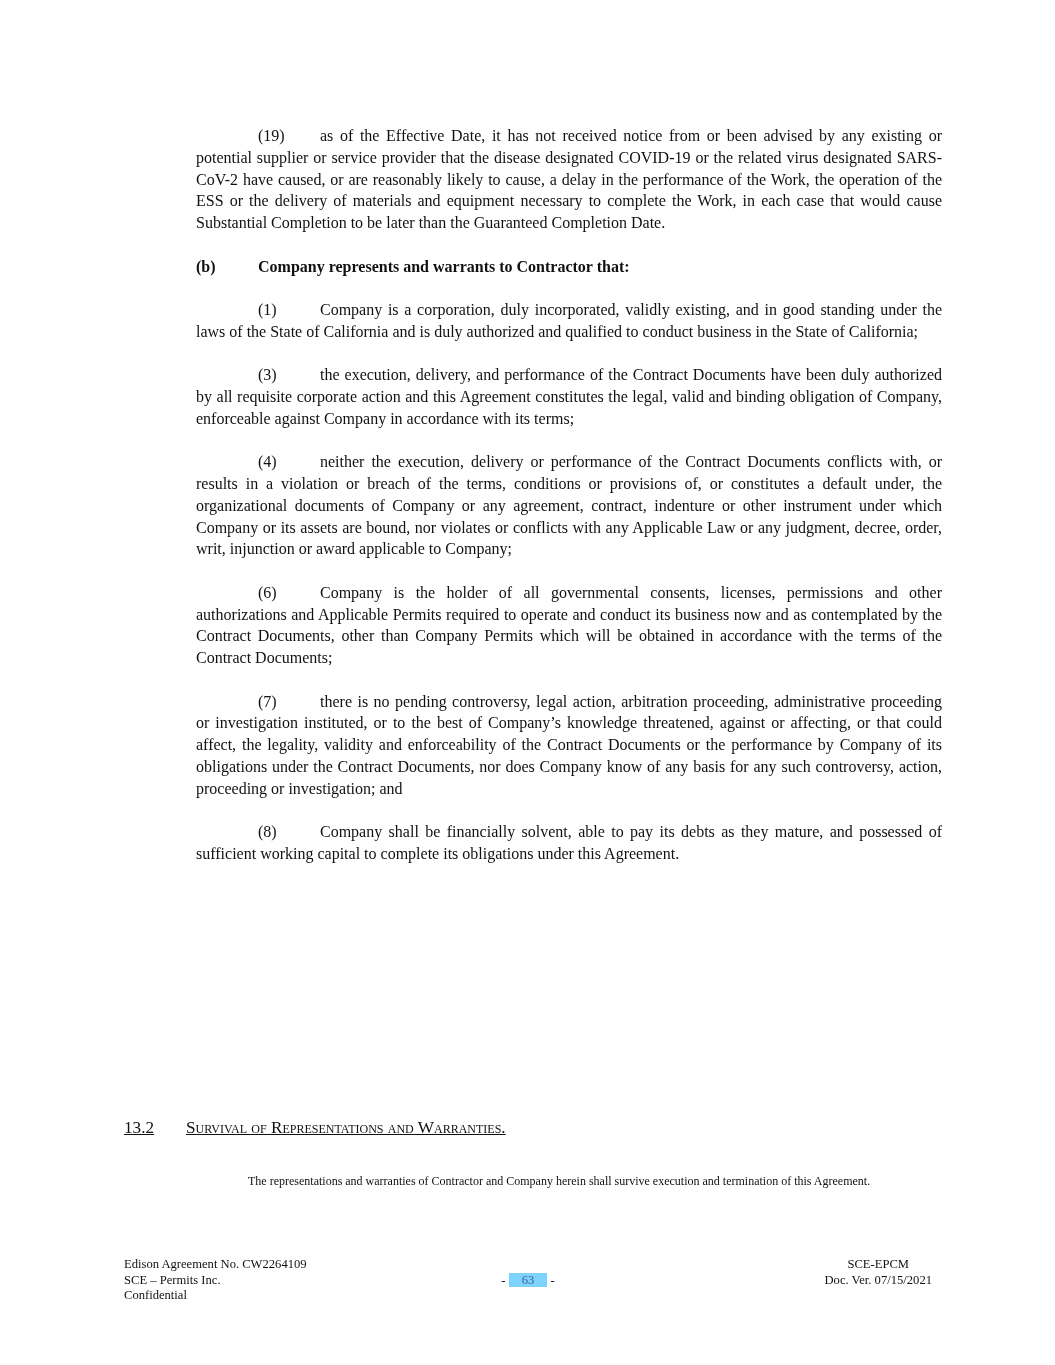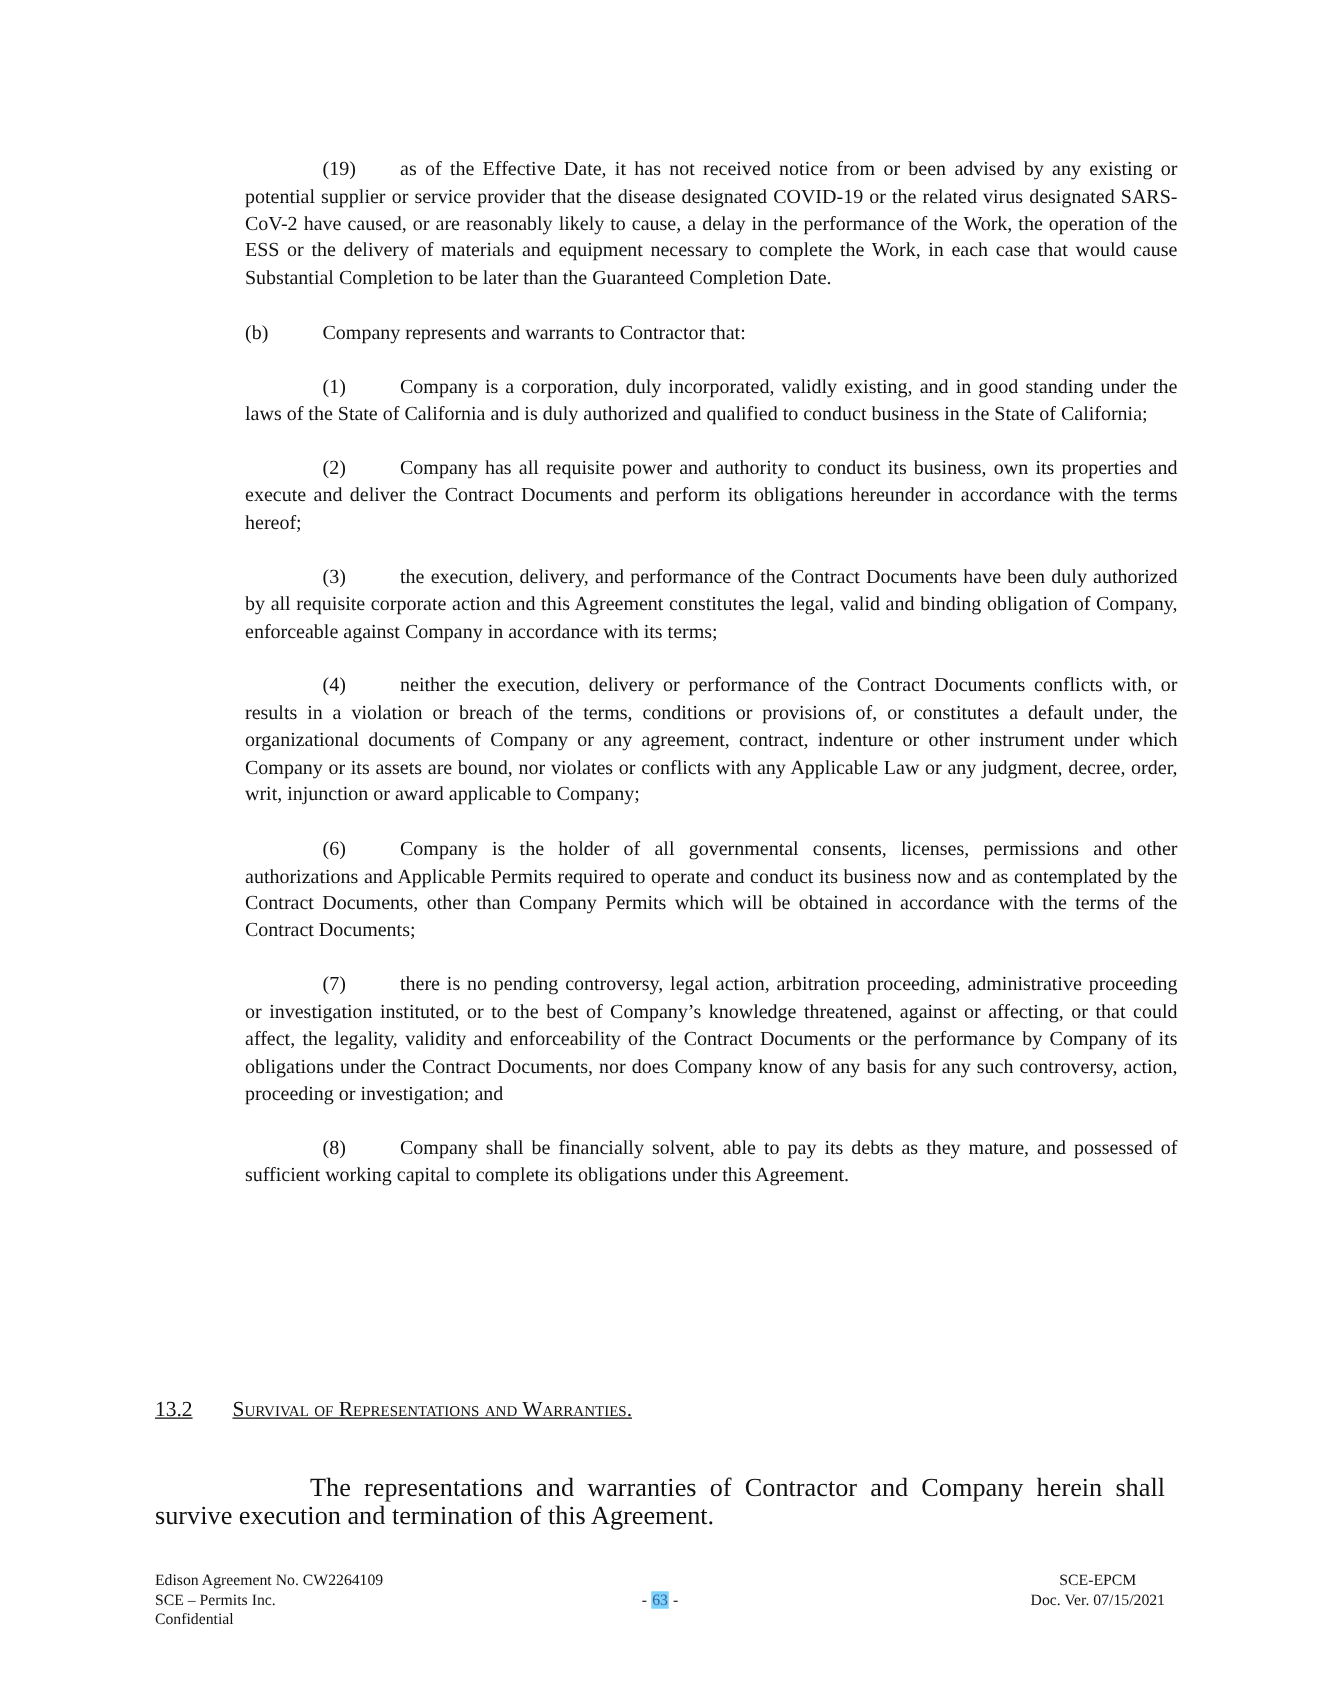--- a/index.html
+++ b/index.html
@@ -19,53 +19,50 @@
   .para-b { margin: 0 0 21.6px 0; }
   .para-b .num { width: 62px; }
   .heading {
     position: absolute; left: 124px; top: 1117px;
     font-size: 17.2px; line-height: 21.8px;
   }
   .heading .hnum { display: inline-block; width: 62px; text-decoration: underline; }
   .heading .htitle { text-decoration: underline; font-variant: small-caps; }
   .closing {
     position: absolute; left: 124px; width: 808px; top: 1159px;
-    font-size: 21px; line-height: 21.8px; text-align: justify;
+    font-size: 12px; line-height: 21.8px; text-align: justify;
     text-indent: 124px;
   }
   .footer {
     position: absolute; left: 124px; width: 808px; top: 1257px;
     font-size: 12.6px; line-height: 15.5px;
   }
   .footer-left { position: absolute; left: 0; top: 0; }
   .footer-right { position: absolute; right: 0; top: 0; text-align: center; }
   .footer-center { position: absolute; left: 0; width: 808px; top: 15.5px; text-align: center; }
-  .page-num-hl { background: #7dd3fc; color: #3a5f9a; padding: 0 1px; }
+  .page-num-hl { background: #7dd3fc; color: #3a5f9a; padding: 0 13px; }
 </style>
 </head>
 <body>
 
 <div class="page">
   <div class="body-text">
 
     <p class="para indent">
       <span class="num">(19)</span><span>as of the Effective Date, it has not received notice from or been advised by any existing or potential supplier or service provider that the disease designated COVID-19 or the related virus designated SARS-CoV-2 have caused, or are reasonably likely to cause, a delay in the performance of the Work, the operation of the ESS or the delivery of materials and equipment necessary to complete the Work, in each case that would cause Substantial Completion to be later than the Guaranteed Completion Date.</span>
     </p>
 
-    <p class="para-b" style="margin-left:0;">
+    <p class="para-b" style="margin-left:0;font-weight:bold;">
       <span class="num">(b)</span><span>Company represents and warrants to Contractor that:</span>
     </p>
 
     <p class="para indent">
       <span class="num">(1)</span><span>Company is a corporation, duly incorporated, validly existing, and in good standing under the laws of the State of California and is duly authorized and qualified to conduct business in the State of California;</span>
     </p>
 
-    <p class="para indent">
-      <span class="num">(2)</span><span>Company has all requisite power and authority to conduct its business, own its properties and execute and deliver the Contract Documents and perform its obligations hereunder in accordance with the terms hereof;</span>
-    </p>
 
     <p class="para indent">
       <span class="num">(3)</span><span>the execution, delivery, and performance of the Contract Documents have been duly authorized by all requisite corporate action and this Agreement constitutes the legal, valid and binding obligation of Company, enforceable against Company in accordance with its terms;</span>
     </p>
 
     <p class="para indent">
       <span class="num">(4)</span><span>neither the execution, delivery or performance of the Contract Documents conflicts with, or results in a violation or breach of the terms, conditions or provisions of, or constitutes a default under, the organizational documents of Company or any agreement, contract, indenture or other instrument under which Company or its assets are bound, nor violates or conflicts with any Applicable Law or any judgment, decree, order, writ, injunction or award applicable to Company;</span>
     </p>
 
 

